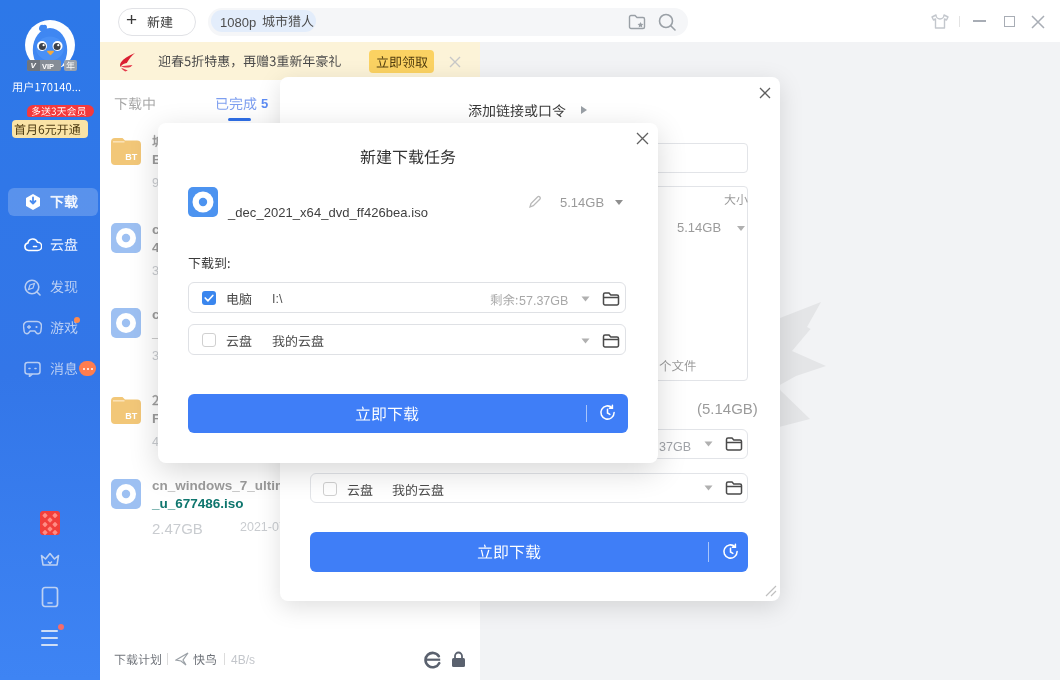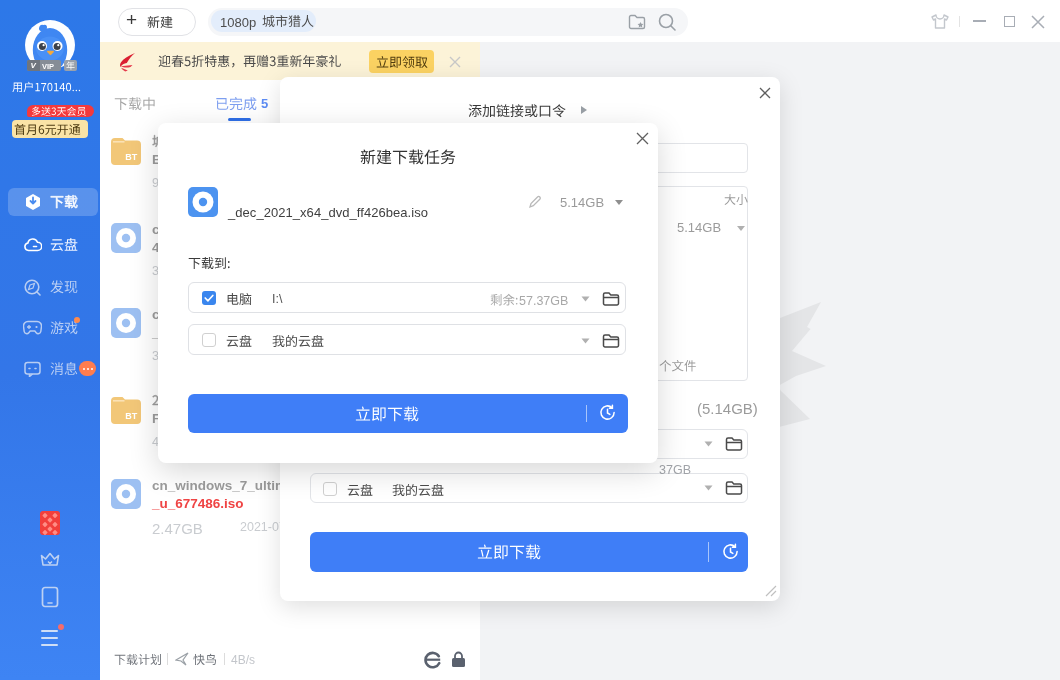--- a/index.html
+++ b/index.html
@@ -74,21 +74,21 @@
     </svg>
 <div style="position:absolute;left:152px;top:411px;font-size:13.5px;color:#9c9c9c;font-weight:700;white-space:nowrap;">FLTH.2022.4K</div>
 <div style="position:absolute;left:152px;top:435px;font-size:12.5px;color:#c9ccd0;font-weight:400;white-space:nowrap;">4.21GB</div>
 <div style="position:absolute;left:240px;top:435px;font-size:12.5px;color:#c9ccd0;font-weight:400;white-space:nowrap;">2022-01-30</div>
 <svg class="abs" style="left:111px;top:479px;" width="30" height="30" viewBox="0 0 30 30">
 <rect x="0" y="0" width="30" height="30" rx="5" fill="#9dc0f2"></rect>
 <circle cx="15" cy="15" r="10" fill="#fff"></circle>
       <circle cx="15" cy="15" r="4.2" fill="#9dc0f2"></circle>
     </svg>
 <div style="position:absolute;left:152px;top:478px;font-size:13.5px;color:#9c9c9c;font-weight:700;white-space:nowrap;">cn_windows_7_ultim</div>
-<div style="position:absolute;left:152px;top:496px;font-size:13.5px;color:#ef4444;font-weight:700;white-space:nowrap;">_u_677486.iso</div>
+<div style="position:absolute;left:152px;top:496px;font-size:13.5px;color:#0f766e;font-weight:700;white-space:nowrap;">_u_677486.iso</div>
 <div style="position:absolute;left:152px;top:520px;font-size:15px;color:#c9ccd0;font-weight:400;white-space:nowrap;">2.47GB</div>
 <div style="position:absolute;left:240px;top:520px;font-size:12.5px;color:#c9ccd0;font-weight:400;white-space:nowrap;">2021-07</div>
 <svg style="position:absolute;left:114.0px;top:652.0px;" width="48.0" height="15.6" viewBox="0 -1000.0 4000 1300.0">
       <path transform="translate(0 0)" d="M55 -766V-691H441V79H520V-451C635 -389 769 -306 839 -250L892 -318C812 -379 653 -469 534 -527L520 -511V-691H946V-766Z M1736 -784C1782 -745 1835 -690 1858 -653L1915 -693C1890 -730 1836 -783 1790 -819ZM1839 -501C1813 -406 1776 -314 1729 -231C1710 -319 1697 -428 1689 -553H1951V-614H1686C1683 -685 1682 -760 1683 -839H1609C1609 -762 1611 -686 1614 -614H1368V-700H1545V-760H1368V-841H1296V-760H1105V-700H1296V-614H1054V-553H1617C1627 -394 1646 -253 1676 -145C1627 -75 1571 -15 1507 31C1525 44 1547 66 1560 82C1613 41 1661 -9 1704 -64C1741 22 1791 72 1856 72C1926 72 1951 26 1963 -124C1945 -131 1919 -146 1904 -163C1898 -46 1888 -1 1863 -1C1820 -1 1783 -50 1755 -136C1820 -239 1870 -357 1906 -481ZM1065 -92 1073 -22 1333 -49V76H1403V-56L1585 -75V-137L1403 -120V-214H1562V-279H1403V-360H1333V-279H1194C1216 -312 1237 -350 1258 -391H1583V-453H1288C1300 -479 1311 -505 1321 -531L1247 -551C1237 -518 1224 -484 1211 -453H1069V-391H1183C1166 -357 1152 -331 1144 -319C1128 -292 1113 -272 1098 -269C1107 -250 1117 -215 1121 -200C1130 -208 1160 -214 1202 -214H1333V-114Z M2137 -775C2193 -728 2263 -660 2295 -617L2346 -673C2312 -714 2241 -778 2186 -823ZM2046 -526V-452H2205V-93C2205 -50 2174 -20 2155 -8C2169 7 2189 41 2196 61C2212 40 2240 18 2429 -116C2421 -130 2409 -162 2404 -182L2281 -98V-526ZM2626 -837V-508H2372V-431H2626V80H2705V-431H2959V-508H2705V-837Z M3646 -730V-181H3719V-730ZM3840 -830V-17C3840 0 3833 5 3815 6C3798 6 3741 7 3677 5C3687 26 3699 59 3702 79C3789 79 3840 77 3871 65C3901 52 3913 31 3913 -18V-830ZM3309 -778C3361 -736 3423 -675 3452 -635L3505 -681C3476 -721 3412 -779 3359 -818ZM3462 -477C3428 -394 3384 -317 3331 -248C3310 -320 3292 -405 3279 -499L3595 -535L3588 -606L3270 -570C3261 -655 3256 -746 3256 -839H3179C3180 -744 3186 -651 3196 -561L3036 -543L3043 -472L3205 -490C3221 -375 3244 -269 3274 -181C3205 -108 3125 -47 3038 -1C3054 14 3080 43 3091 59C3167 14 3238 -41 3302 -105C3350 7 3410 76 3480 76C3549 76 3576 31 3590 -121C3570 -128 3543 -144 3527 -161C3521 -44 3509 2 3484 2C3442 2 3397 -61 3358 -166C3429 -250 3488 -347 3534 -456Z" fill="#6f737a"></path>
     </svg>
 <div class="abs" style="left:167px;top:653px;width:1px;height:12px;background:#dcdcdc;"></div>
 <svg class="abs" style="left:175px;top:652px;" width="15" height="14" viewBox="0 0 15 14">
 <path d="M1 8 L13 1 L8 8 L11 13 L6 9 Z" fill="none" stroke="#9aa0a6" stroke-width="1.2"></path>
     </svg>
 <svg style="position:absolute;left:193.0px;top:652.0px;" width="24.0" height="15.6" viewBox="0 -1000.0 2000 1300.0">
@@ -267,21 +267,21 @@
 <div style="position:absolute;left:697px;top:359.5px;font-size:15px;color:#9b9b9b;font-weight:400;white-space:nowrap;margin-top:40px;">(5.14GB)</div>
 <div class="abs" style="left:312px;top:429px;width:436px;height:30px;border:1px solid #e2e4e8;border-radius:6px;"></div>
 <div class="abs" style="left:310px;top:473px;width:438px;height:30px;border:1px solid #e2e4e8;border-radius:6px;"></div>
 <div class="abs" style="left:323px;top:482px;width:14px;height:14px;border:1px solid #d0d0d0;border-radius:3px;background:#fff;"></div>
 <svg style="position:absolute;left:347.0px;top:482.0px;" width="26.0" height="16.9" viewBox="0 -1000.0 2000 1300.0">
       <path transform="translate(0 0)" d="M165 -760V-684H842V-760ZM141 44C182 27 240 24 791 -24C815 16 836 52 852 83L924 41C874 -53 773 -199 688 -312L620 -277C660 -222 705 -157 746 -94L243 -56C323 -152 404 -275 471 -401H945V-478H56V-401H367C303 -272 219 -149 190 -114C158 -73 135 -46 112 -40C123 -16 137 26 141 44Z M1390 -426C1446 -397 1516 -352 1550 -320L1588 -368C1554 -400 1483 -442 1428 -469ZM1464 -850C1457 -826 1444 -793 1431 -765H1212V-589L1211 -550H1051V-484H1201C1186 -423 1151 -361 1074 -312C1090 -302 1118 -274 1129 -259C1221 -319 1261 -402 1277 -484H1741V-367C1741 -356 1737 -352 1723 -352C1710 -351 1664 -351 1616 -352C1627 -334 1637 -307 1640 -288C1708 -288 1752 -288 1779 -299C1807 -310 1816 -330 1816 -366V-484H1956V-550H1816V-765H1512L1545 -834ZM1397 -647C1450 -621 1514 -580 1545 -550H1286L1287 -588V-703H1741V-550H1547L1585 -596C1552 -627 1487 -666 1434 -690ZM1158 -261V-15H1045V52H1955V-15H1843V-261ZM1228 -15V-200H1362V-15ZM1431 -15V-200H1565V-15ZM1635 -15V-200H1770V-15Z" fill="#4a4a4a"></path>
     </svg>
 <svg style="position:absolute;left:392.0px;top:482.0px;" width="52.0" height="16.9" viewBox="0 -1000.0 4000 1300.0">
       <path transform="translate(0 0)" d="M704 -774C762 -723 830 -650 861 -602L922 -646C889 -693 819 -764 761 -814ZM832 -427C798 -363 753 -300 700 -243C683 -310 669 -388 659 -473H946V-544H651C643 -634 639 -731 639 -832H560C561 -733 566 -636 574 -544H345V-720C406 -733 464 -748 513 -765L460 -828C364 -792 202 -758 62 -737C71 -719 81 -692 85 -674C144 -682 208 -692 270 -704V-544H56V-473H270V-296L41 -251L63 -175L270 -222V-17C270 0 264 5 247 6C229 7 170 7 106 5C117 26 130 60 133 81C216 81 270 79 301 67C334 55 345 32 345 -17V-240L530 -283L524 -350L345 -312V-473H581C594 -364 613 -264 637 -180C565 -114 484 -58 399 -17C418 -1 440 24 451 42C526 3 598 -47 663 -105C708 12 770 83 849 83C924 83 952 34 965 -132C945 -139 918 -156 902 -173C896 -44 884 7 856 7C806 7 760 -57 724 -163C793 -234 853 -314 898 -399Z M1552 -423C1607 -350 1675 -250 1705 -189L1769 -229C1736 -288 1667 -385 1610 -456ZM1240 -842C1232 -794 1215 -728 1199 -679H1087V54H1156V-25H1435V-679H1268C1285 -722 1304 -778 1321 -828ZM1156 -612H1366V-401H1156ZM1156 -93V-335H1366V-93ZM1598 -844C1566 -706 1512 -568 1443 -479C1461 -469 1492 -448 1506 -436C1540 -484 1572 -545 1600 -613H1856C1844 -212 1828 -58 1796 -24C1784 -10 1773 -7 1753 -7C1730 -7 1670 -8 1604 -13C1618 6 1627 38 1629 59C1685 62 1744 64 1778 61C1814 57 1836 49 1859 19C1899 -30 1913 -185 1928 -644C1929 -654 1929 -682 1929 -682H1627C1643 -729 1658 -779 1670 -828Z M2165 -760V-684H2842V-760ZM2141 44C2182 27 2240 24 2791 -24C2815 16 2836 52 2852 83L2924 41C2874 -53 2773 -199 2688 -312L2620 -277C2660 -222 2705 -157 2746 -94L2243 -56C2323 -152 2404 -275 2471 -401H2945V-478H2056V-401H2367C2303 -272 2219 -149 2190 -114C2158 -73 2135 -46 2112 -40C2123 -16 2137 26 2141 44Z M3390 -426C3446 -397 3516 -352 3550 -320L3588 -368C3554 -400 3483 -442 3428 -469ZM3464 -850C3457 -826 3444 -793 3431 -765H3212V-589L3211 -550H3051V-484H3201C3186 -423 3151 -361 3074 -312C3090 -302 3118 -274 3129 -259C3221 -319 3261 -402 3277 -484H3741V-367C3741 -356 3737 -352 3723 -352C3710 -351 3664 -351 3616 -352C3627 -334 3637 -307 3640 -288C3708 -288 3752 -288 3779 -299C3807 -310 3816 -330 3816 -366V-484H3956V-550H3816V-765H3512L3545 -834ZM3397 -647C3450 -621 3514 -580 3545 -550H3286L3287 -588V-703H3741V-550H3547L3585 -596C3552 -627 3487 -666 3434 -690ZM3158 -261V-15H3045V52H3955V-15H3843V-261ZM3228 -15V-200H3362V-15ZM3431 -15V-200H3565V-15ZM3635 -15V-200H3770V-15Z" fill="#4a4a4a"></path>
     </svg>
-<div style="position:absolute;left:659px;top:439.5px;font-size:12.5px;color:#a0a3a8;font-weight:400;white-space:nowrap;margin-top:23px;">37GB</div>
+<div style="position:absolute;left:659px;top:439.5px;font-size:12.5px;color:#a0a3a8;font-weight:400;white-space:nowrap;">37GB</div>
 <svg class="abs" style="left:704px;top:441px;" width="9" height="6" viewBox="0 0 9 6">
       <path d="M0.5 0.5 L4.5 5.5 L8.5 0.5 Z" fill="#b0b0b0"></path>
     </svg>
 <svg class="abs" style="left:725px;top:436px;" width="18" height="16" viewBox="0 0 18 16">
 <path d="M1.5 3.5 a1.5 1.5 0 0 1 1.5-1.5 h4 l1.8 2 h6.2 a1.5 1.5 0 0 1 1.5 1.5 v7 a1.5 1.5 0 0 1-1.5 1.5 h-12 a1.5 1.5 0 0 1-1.5-1.5 Z M1.5 6.5 h15" fill="none" stroke="#4a4a4a" stroke-width="1.5"></path>
     </svg>
 <svg class="abs" style="left:704px;top:485px;" width="9" height="6" viewBox="0 0 9 6">
       <path d="M0.5 0.5 L4.5 5.5 L8.5 0.5 Z" fill="#b0b0b0"></path>
     </svg>
 <svg class="abs" style="left:725px;top:480px;" width="18" height="16" viewBox="0 0 18 16">

